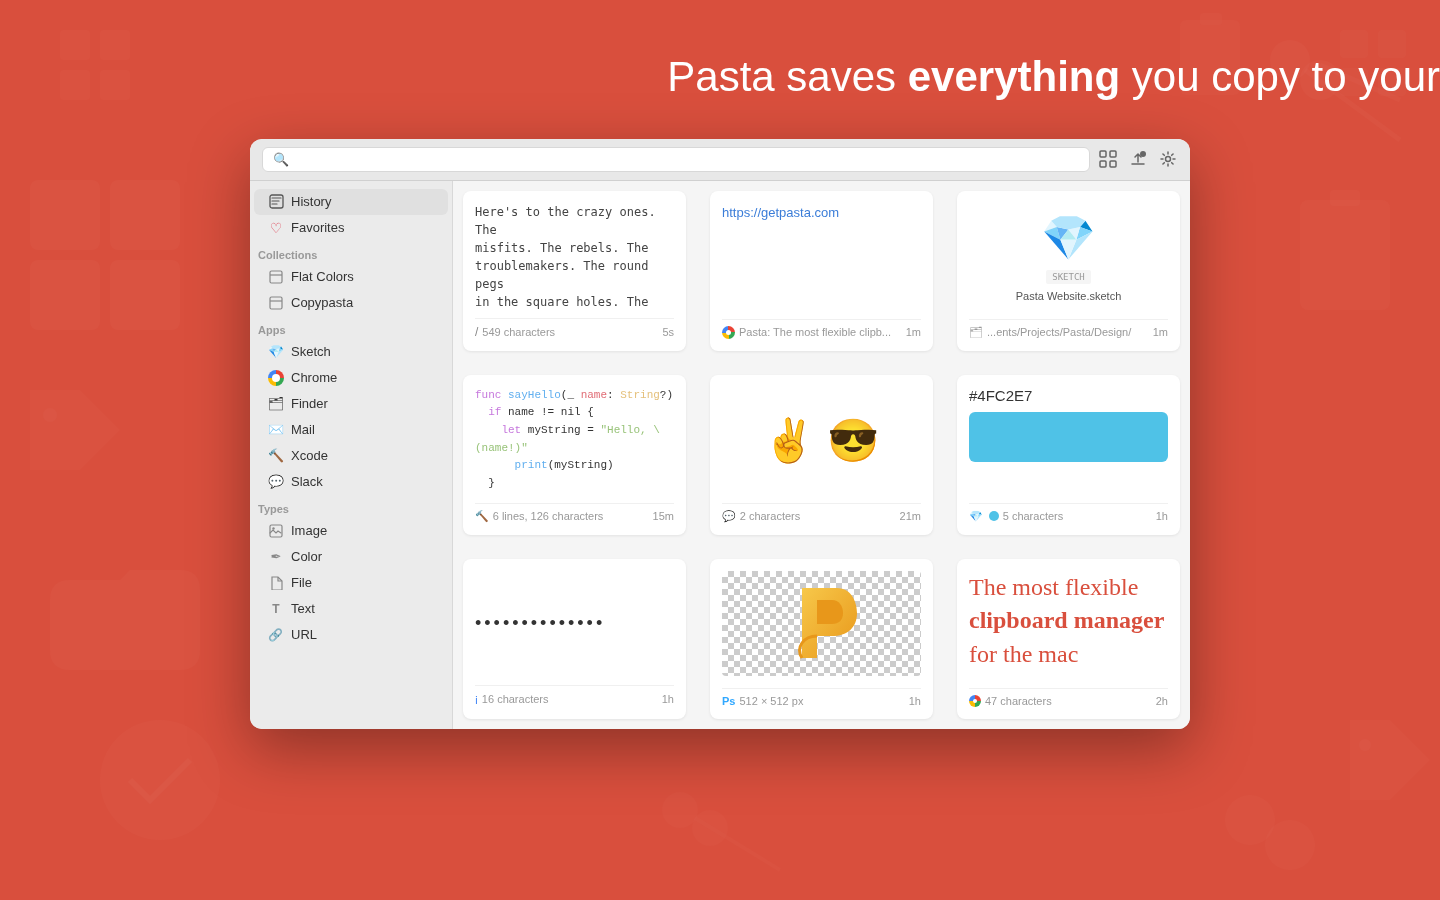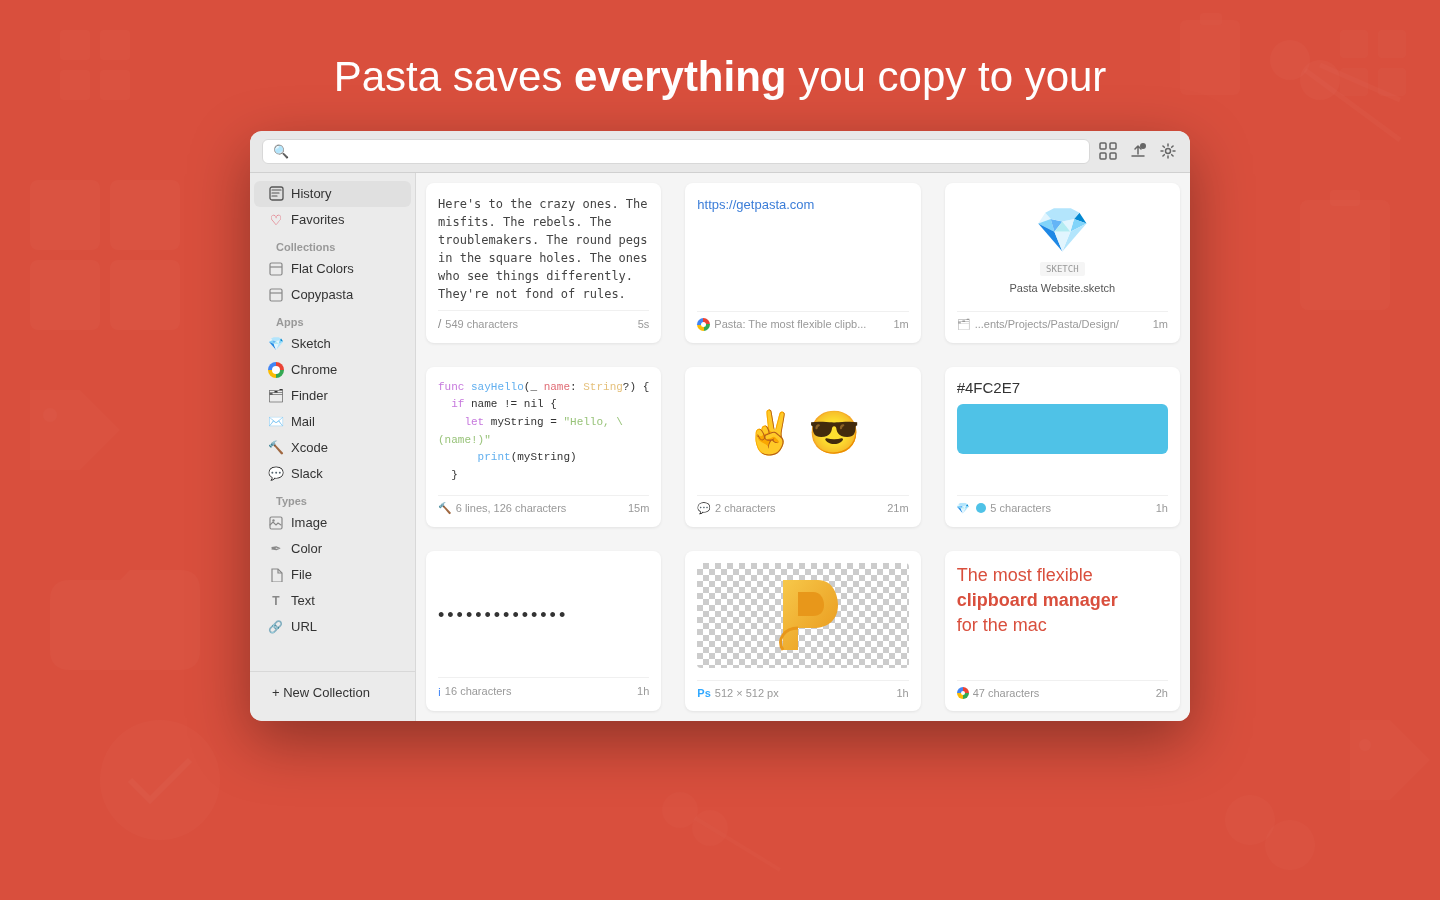--- a/index.html
+++ b/index.html
@@ -15,22 +15,22 @@
     
     .bg-decor {
       position: absolute;
       inset: 0;
       pointer-events: none;
       opacity: 0.15;
     }
 
     
     .header {
-      text-align: center;
-      padding: 48px 0 24px;
+      text-align: right;
+      padding: 48px 0 32px;
       color: white;
       position: relative;
       z-index: 1;
     }
     .header h1 {
       font-size: 42px;
       font-weight: 300;
       line-height: 1.4;
     }
     .header h1 strong {
@@ -98,21 +98,21 @@
 
     
     .main-content {
       display: flex;
       flex: 1;
       overflow: hidden;
     }
 
     
     .sidebar {
-      width: 166px;
+      width: 203px;
       background: #ebebeb;
       border-right: 1px solid #d8d8d8;
       padding: 8px 0;
       flex-shrink: 0;
       overflow-y: auto;
       display: flex;
       flex-direction: column;
     }
     .sidebar-item {
       display: flex;
@@ -134,21 +134,21 @@
       display: flex;
       align-items: center;
       justify-content: center;
       font-size: 14px;
       flex-shrink: 0;
     }
     .section-label {
       font-size: 11px;
       font-weight: 600;
       color: #999;
-      padding: 8px 26px 3px;
+      padding: 8px 8px 3px;
       text-transform: none;
       letter-spacing: 0;
     }
 
     
     .sidebar-bottom {
       margin-top: auto;
       padding: 8px 4px;
       border-top: 1px solid #d8d8d8;
     }
@@ -274,24 +274,25 @@
       background: repeating-conic-gradient(#ccc 0% 25%, #fff 0% 50%) 0 0 / 12px 12px;
       border-radius: 4px;
       margin-bottom: 4px;
     }
 
     
     .card-marketing {
       background: #fff;
     }
     .marketing-text {
-      font-size: 18px;
+      font-size: 24px;
       color: #d94f3d;
       font-weight: 500;
       line-height: 1.4;
+      font-family: Liberation Serif, serif;
     }
     .app-icon-chrome { 
       width: 16px; height: 16px; border-radius: 50%;
       background: conic-gradient(#ea4335 0deg 90deg, #34a853 90deg 180deg, #fbbc04 180deg 270deg, #4285f4 270deg 360deg);
       position: relative;
     }
     .app-icon-chrome::after {
       content: '';
       position: absolute;
       inset: 4px;
@@ -492,25 +493,20 @@
       </div>
       <div class="sidebar-item">
         <span class="icon" style="font-size:12px; font-weight:bold; color:#888;">T</span>
         <span>Text</span>
       </div>
       <div class="sidebar-item">
         <span class="icon" style="font-size:12px; color:#888;">🔗</span>
         <span>URL</span>
       </div>
 
-      <div class="sidebar-bottom">
-        <div class="sidebar-item">
-          <span>+ New Collection</span>
-        </div>
-      </div>
     </div>
 
     <div class="content-area">
 
       <div class="card">
         <div class="card-content">
           <pre class="card-text-content">Here's to the crazy ones. The
 misfits. The rebels. The
 troublemakers. The round pegs
 in the square holes. The ones

